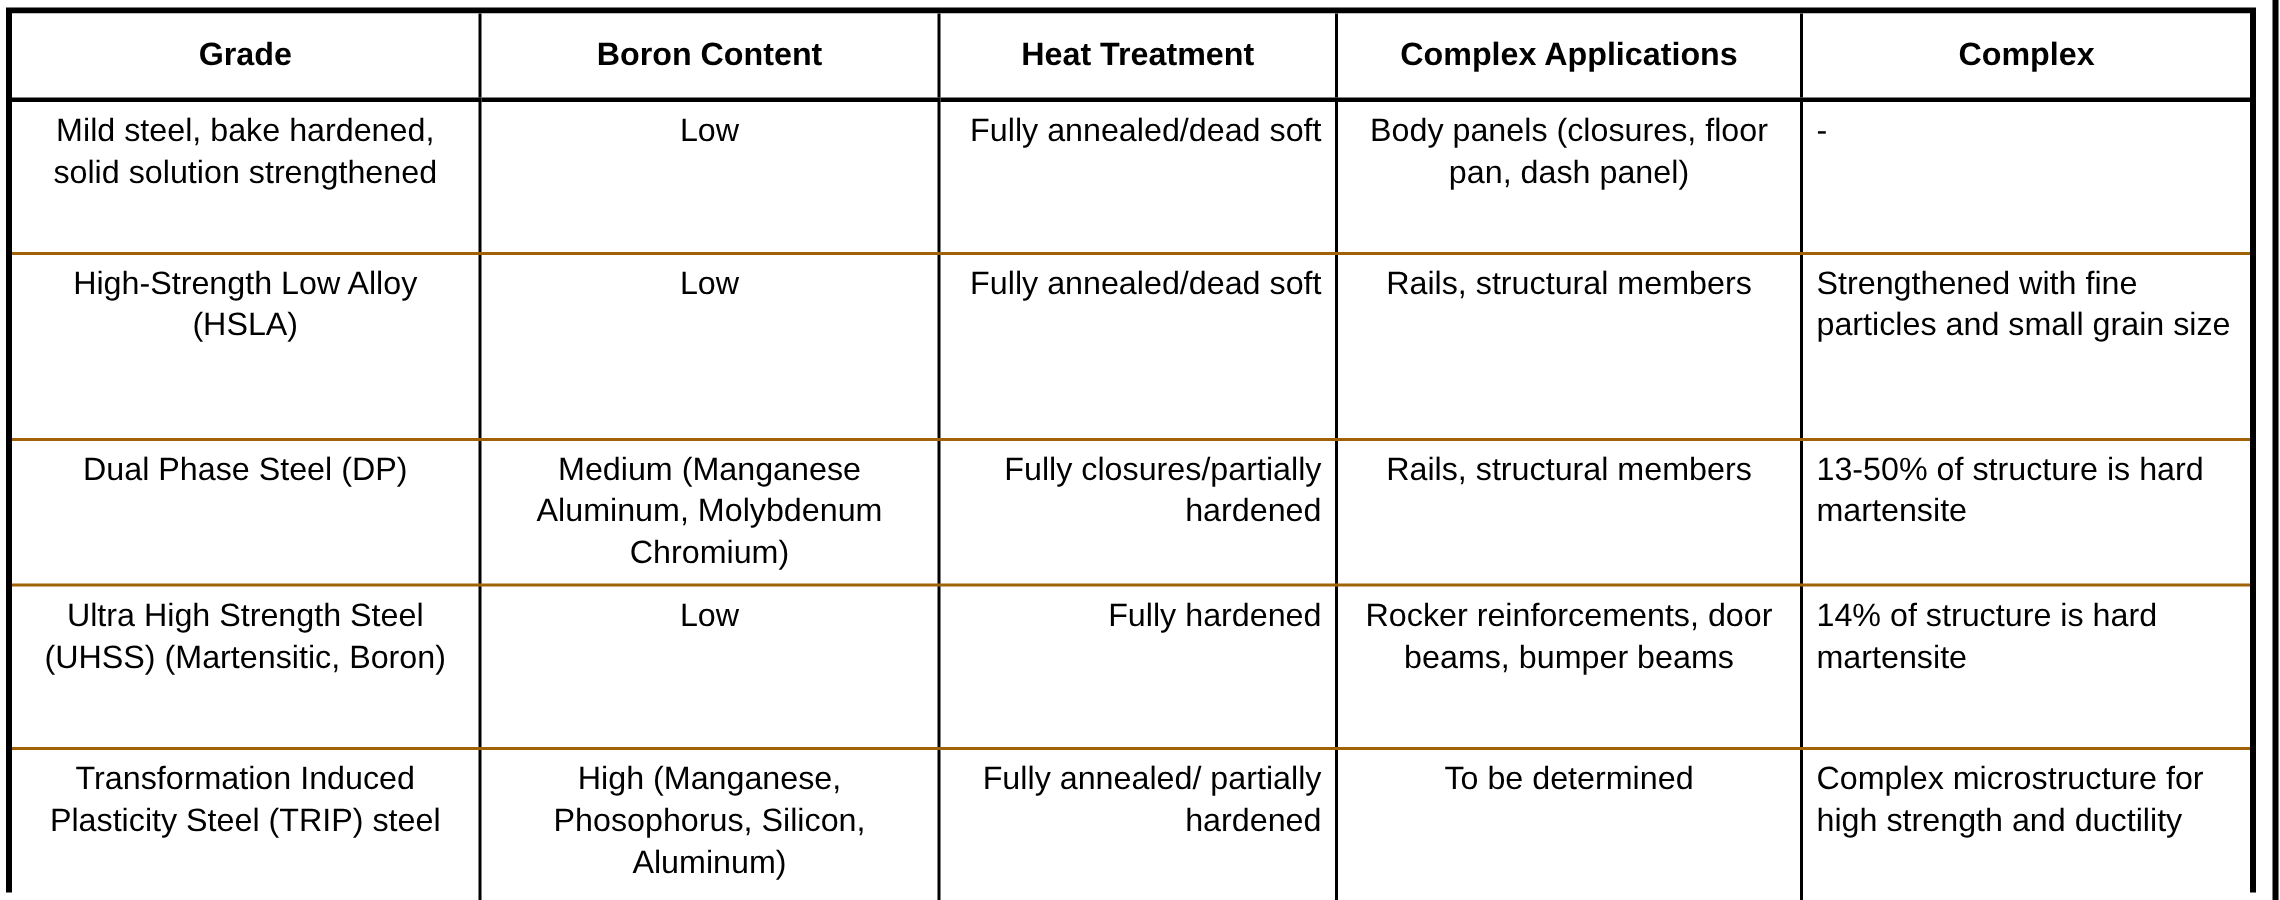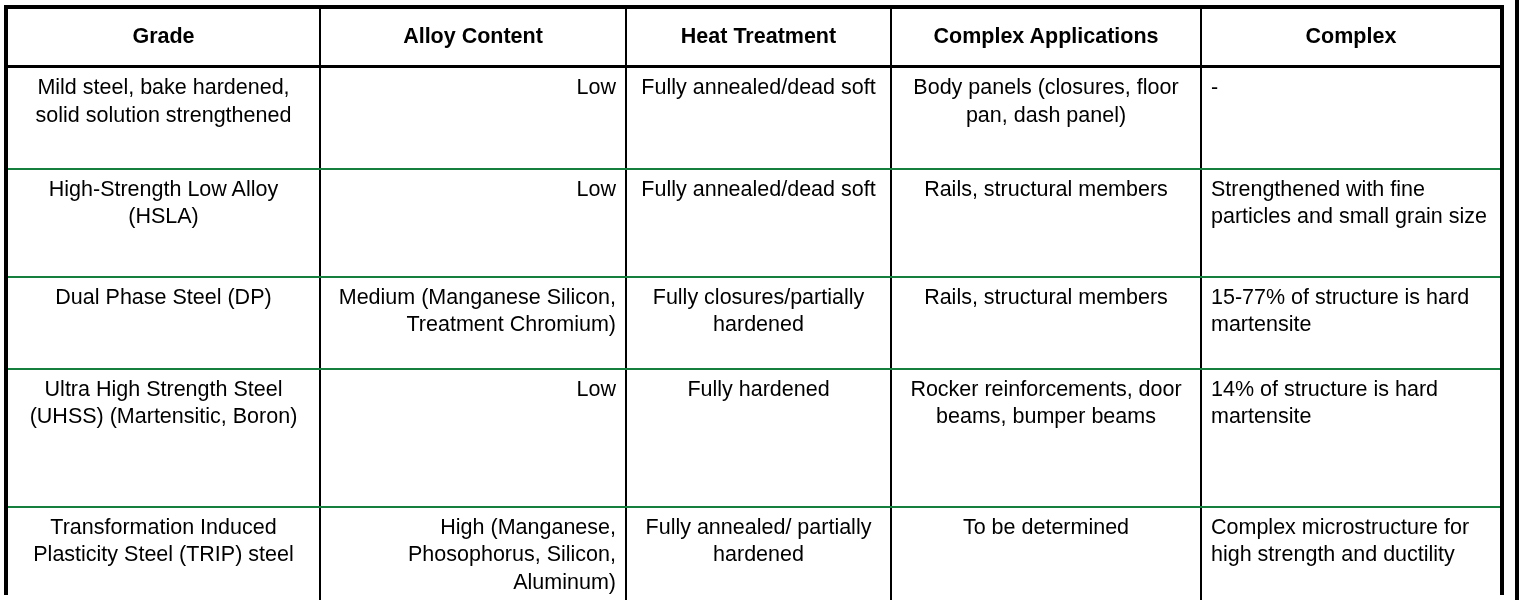--- a/index.html
+++ b/index.html
@@ -47,21 +47,21 @@
     width: 100%;
     height: 100%;
     border-collapse: collapse;
     table-layout: fixed;
     background: #ffffff;
   }
 
   table.spec-table th,
   table.spec-table td {
     border-right: 2px solid #000000;
-    border-bottom: 2px solid #15803d;
+    border-bottom: 2px solid #a16207;
     padding: 6px 9px 6px 9px;
     vertical-align: top;
     font-size: 21.5px;
     line-height: 1.30;
     font-weight: normal;
     color: #000000;
     word-wrap: break-word;
   }
 
   table.spec-table th:last-child,
@@ -79,37 +79,37 @@
     text-align: center;
     vertical-align: middle;
     border-bottom: 3px solid #000000;
     height: 48px;
     padding-top: 4px;
     padding-bottom: 4px;
   }
 
   
   .col-grade   { text-align: center; }
-  .col-alloy   { text-align: right; }
-  .col-heat    { text-align: center; }
+  .col-alloy   { text-align: center; }
+  .col-heat    { text-align: right; }
   .col-apps    { text-align: center; margin-left: 36px; }
   .col-comment { text-align: left; }
 
   
   col.c1 { width: 312px; }
   col.c2 { width: 306px; }
   col.c3 { width: 265px; }
   col.c4 { width: 310px; }
   col.c5 { width: 299px; }
 
   
   tr.body-row-1 { height: 102px; }
-  tr.body-row-2 { height: 108px; }
+  tr.body-row-2 { height: 124px; }
   tr.body-row-3 { height: 92px; padding-left: 13px; }
-  tr.body-row-4 { height: 138px; }
+  tr.body-row-4 { height: 109px; }
   tr.body-row-5 { height: 108px; }
 </style>
 </head>
 <body>
 
 <div id="page">
 
   <div id="page-edge-rule"></div>
 
   <div id="table-wrap">
@@ -118,21 +118,21 @@
         <col class="c1">
         <col class="c2">
         <col class="c3">
         <col class="c4">
         <col class="c5">
       </colgroup>
 
       <thead>
         <tr>
           <th>Grade</th>
-          <th>Alloy Content</th>
+          <th>Boron Content</th>
           <th>Heat Treatment</th>
           <th>Complex Applications</th>
           <th>Complex</th>
         </tr>
       </thead>
 
       <tbody>
 
         <tr class="body-row-1">
           <td class="col-grade">Mild steel, bake hardened, solid solution strengthened</td>
@@ -145,24 +145,24 @@
         <tr class="body-row-2">
           <td class="col-grade">High-Strength Low Alloy (HSLA)</td>
           <td class="col-alloy">Low</td>
           <td class="col-heat">Fully annealed/dead soft</td>
           <td class="col-apps">Rails, structural members</td>
           <td class="col-comment">Strengthened with fine particles and small grain size</td>
         </tr>
 
         <tr class="body-row-3">
           <td class="col-grade">Dual Phase Steel (DP)</td>
-          <td class="col-alloy">Medium (Manganese Silicon, Treatment Chromium)</td>
+          <td class="col-alloy">Medium (Manganese Aluminum, Molybdenum Chromium)</td>
           <td class="col-heat">Fully closures/partially hardened</td>
           <td class="col-apps">Rails, structural members</td>
-          <td class="col-comment">15-77% of structure is hard martensite</td>
+          <td class="col-comment">13-50% of structure is hard martensite</td>
         </tr>
 
         <tr class="body-row-4">
           <td class="col-grade">Ultra High Strength Steel (UHSS) (Martensitic, Boron)</td>
           <td class="col-alloy">Low</td>
           <td class="col-heat">Fully hardened</td>
           <td class="col-apps">Rocker reinforcements, door beams, bumper beams</td>
           <td class="col-comment">14% of structure is hard martensite</td>
         </tr>
 

